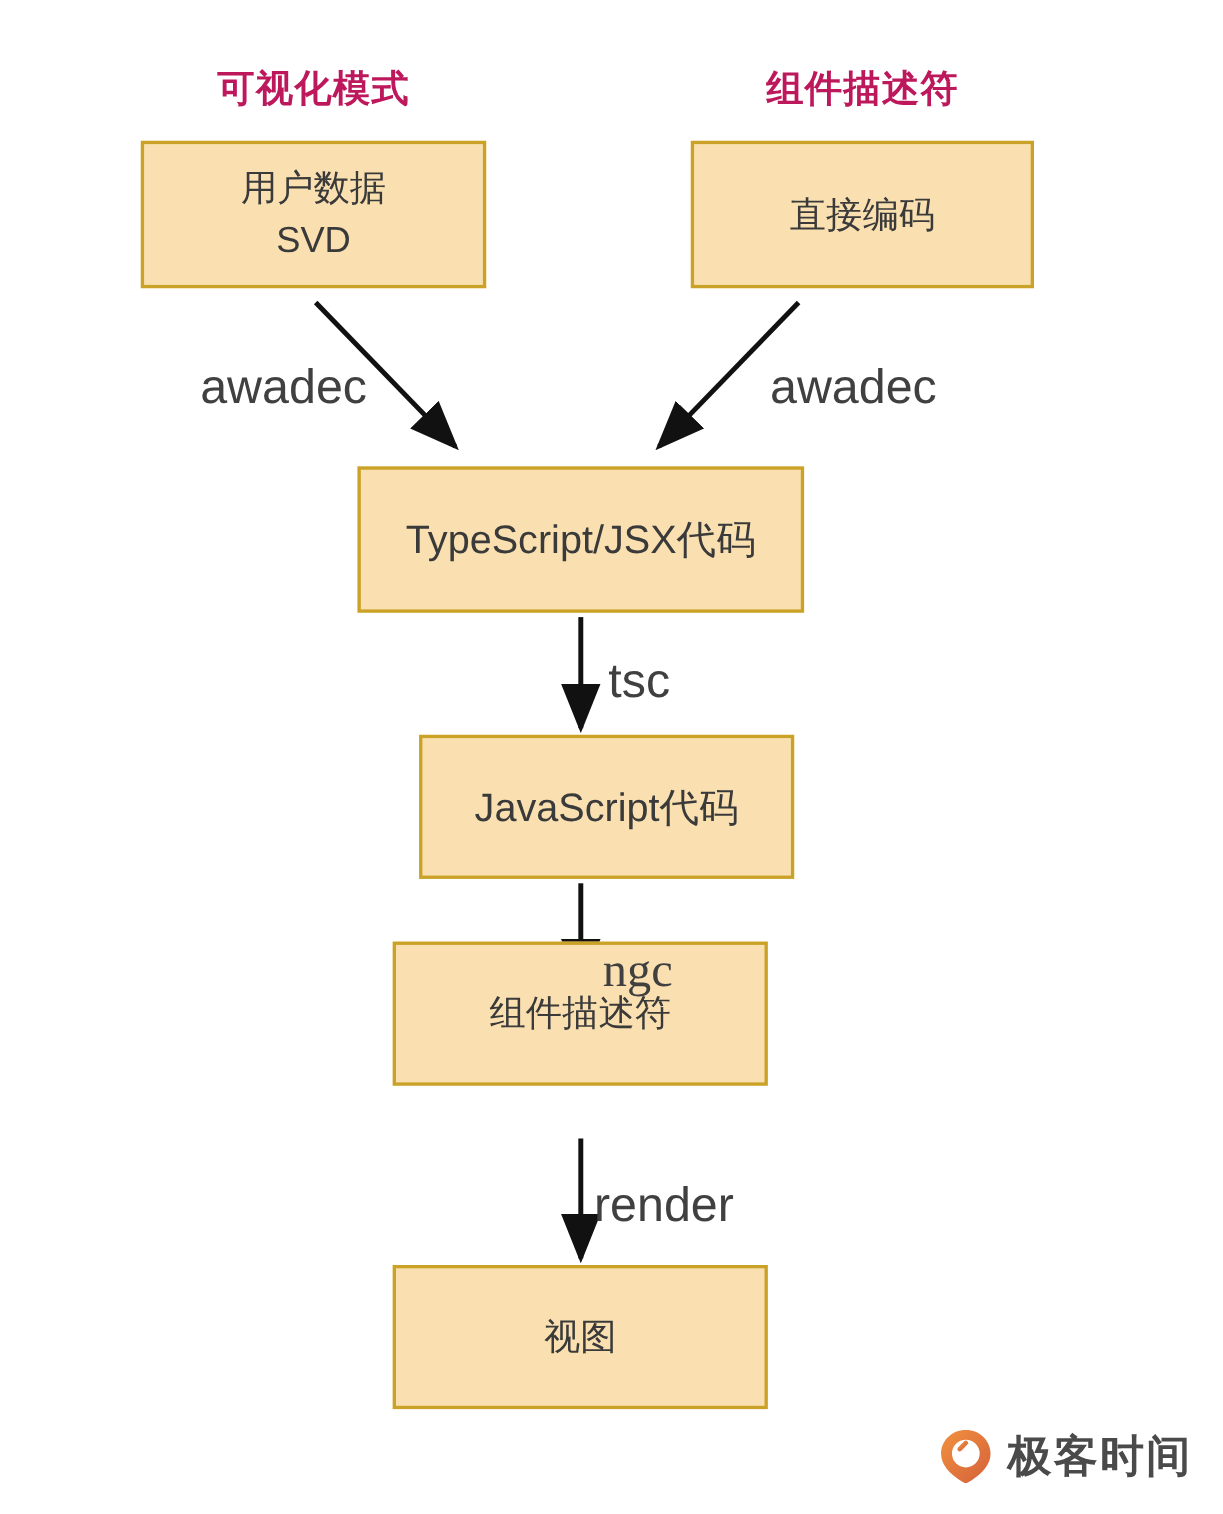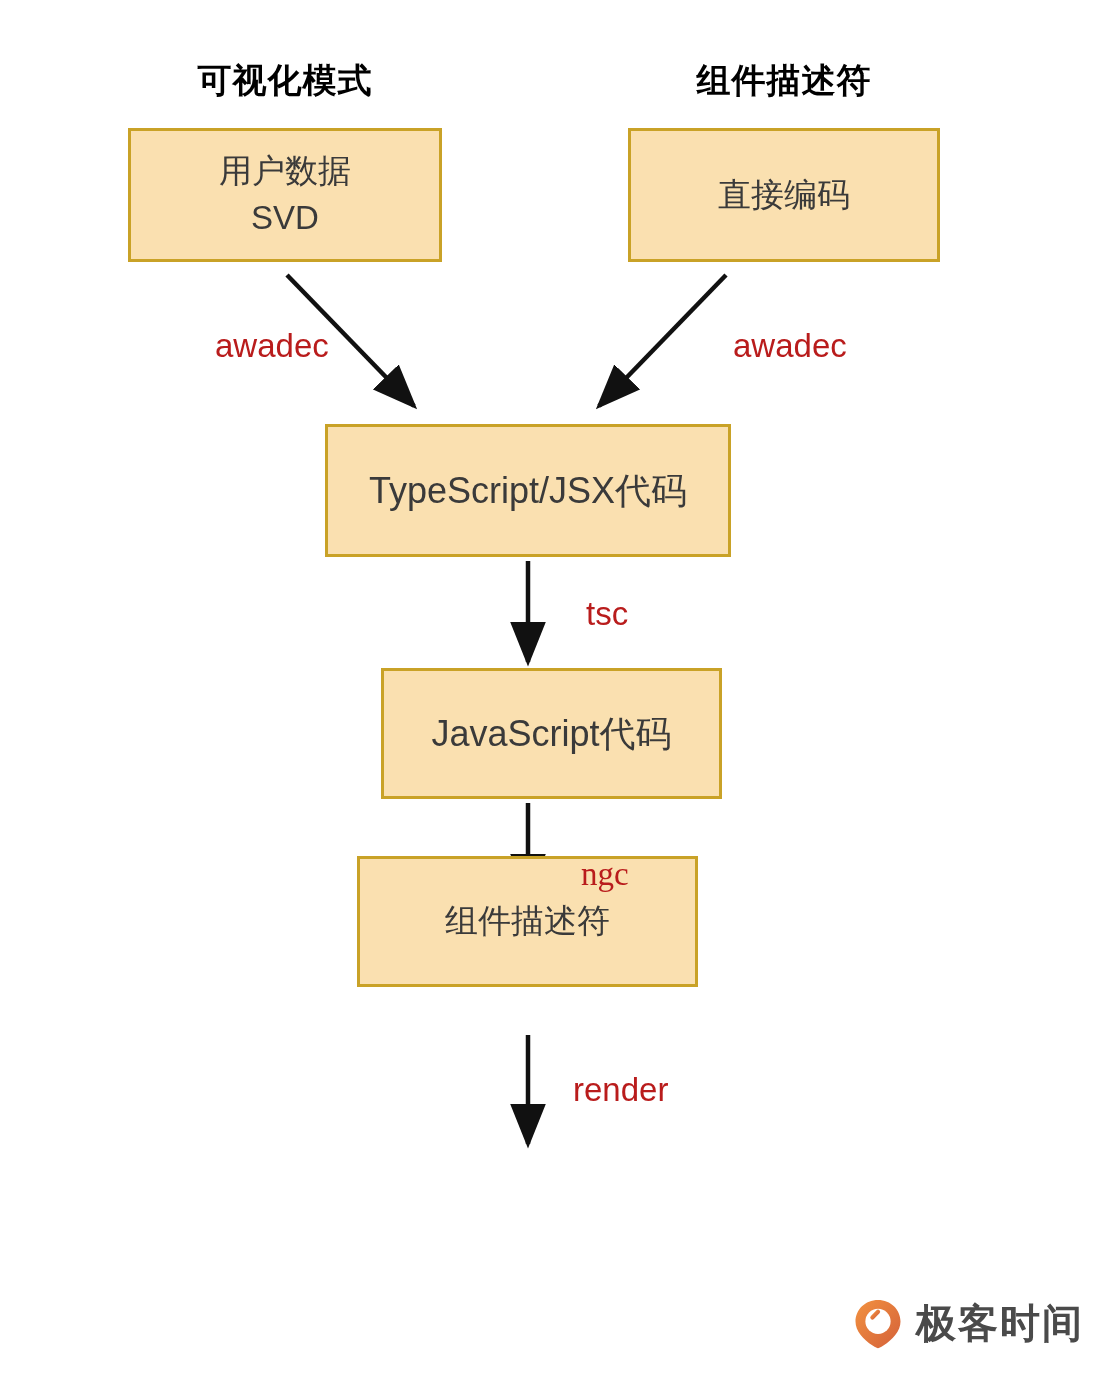--- a/index.html
+++ b/index.html
@@ -17,21 +17,21 @@
     height: 1376px;
     background: #ffffff;
     overflow: hidden;
   }
 
   
   .col-title {
     position: absolute;
     font-size: 34px;
     font-weight: bold;
-    color: #000000;
+    color: #be185d;
     letter-spacing: 1px;
     white-space: nowrap;
     text-align: center;
   }
   #title-visual { left: 128px; top: 58px; width: 314px; }
   #title-coding { left: 628px; top: 58px; width: 312px; }
 
   
   .node {
     position: absolute;
@@ -59,24 +59,23 @@
     position: absolute;
     left: 0; top: 0;
     width: 1112px;
     height: 1376px;
     pointer-events: none;
   }
 
   
   .edge-label {
     position: absolute;
-    font-size: 33px;
-    color: #b91c1c;
+    font-size: 44px;
+    color: #404040;
     white-space: nowrap;
-    margin-left: 33px;
   }
   #label-awadec { left: 182px; top: 327px; }
   #label-coding { left: 700px; top: 327px; }
   #label-tsc    { left: 553px; top: 595px; }
   #label-ngc    { left: 548px; top: 856px; font-family: Liberation Serif, serif; }
   #label-render { left: 540px; top: 1071px; }
 
   
   #brand {
     position: absolute;
@@ -130,20 +129,21 @@
 
   <div class="node" id="node-userdata">用户数据
 SVD</div>
 
   <div class="node" id="node-tsjsx">TypeScript/JSX代码</div>
 
   <div class="node" id="node-js">JavaScript代码</div>
 
   <div class="node" id="node-descriptor">组件描述符</div>
 
+  <div class="node" id="node-view">视图</div>
 
   <div class="edge-label" id="label-awadec">awadec</div>
   <div class="edge-label" id="label-coding">awadec</div>
   <div class="edge-label" id="label-tsc">tsc</div>
   <div class="edge-label" id="label-ngc">ngc</div>
   <div class="edge-label" id="label-render">render</div>
 
   <div id="brand">
     <svg id="brand-mark" viewBox="0 0 52 52">
       <defs>

